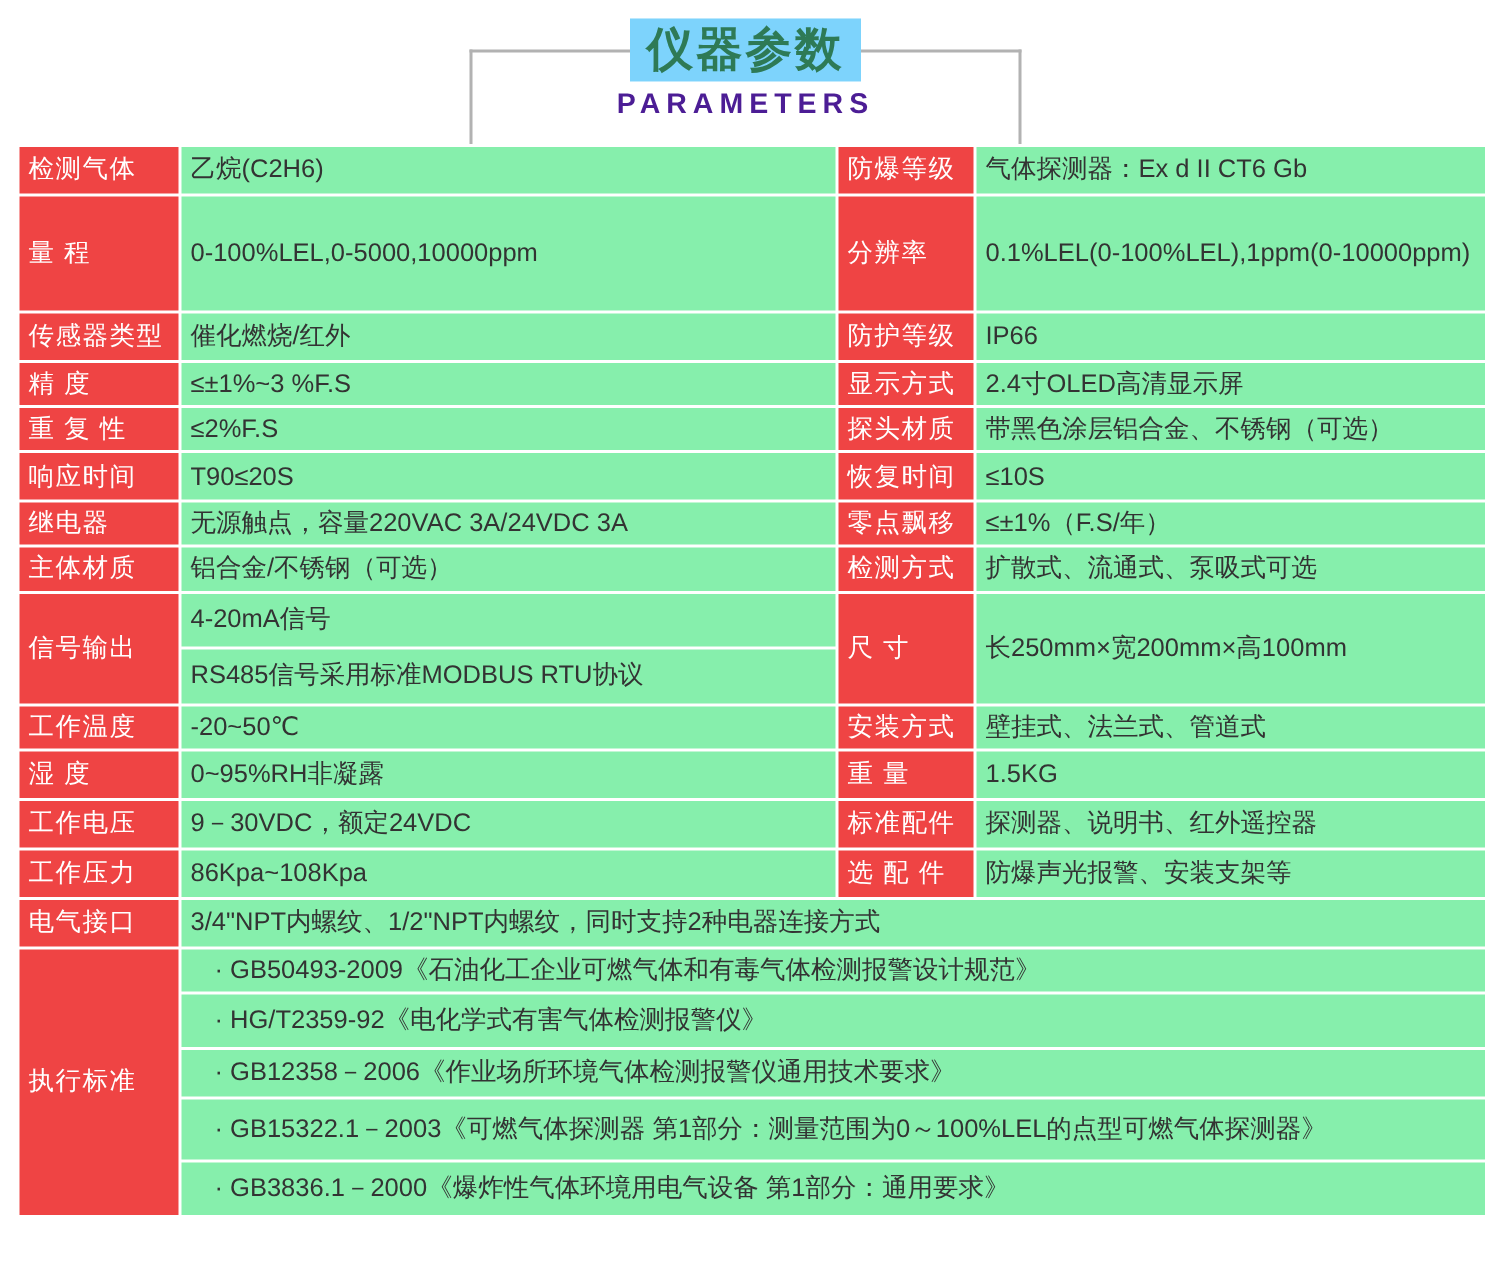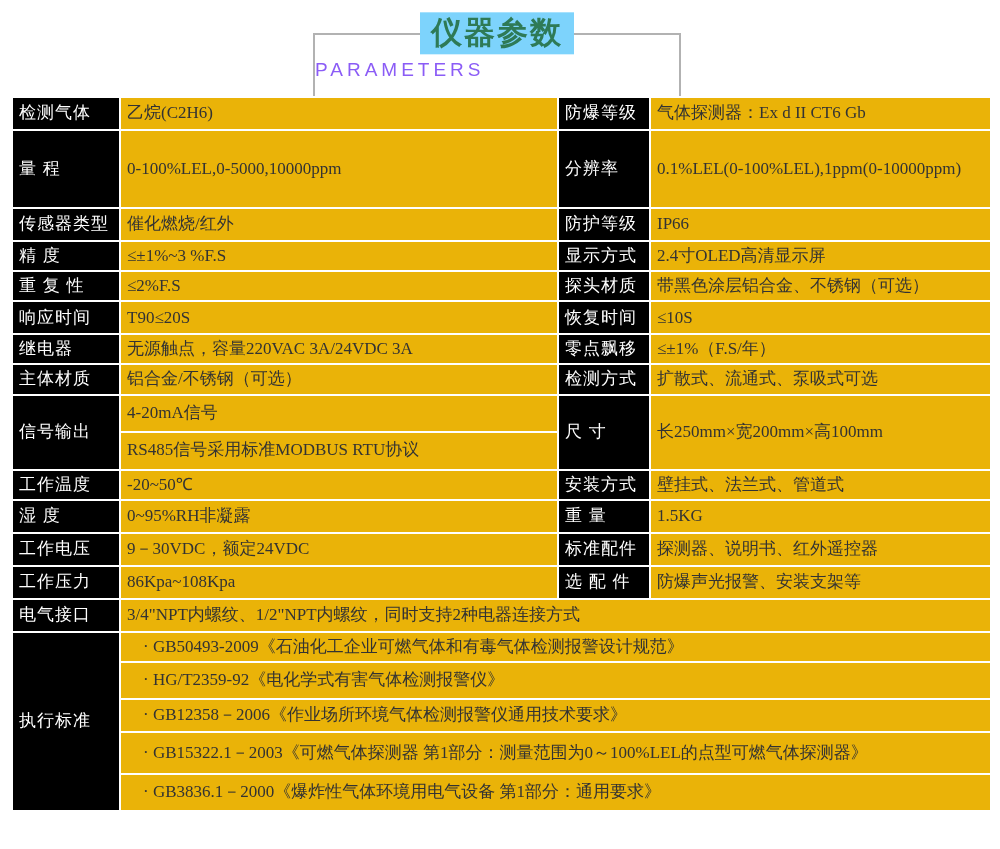--- a/index.html
+++ b/index.html
@@ -12,39 +12,39 @@
   .title-box{
     position:absolute;left:313px;top:33px;width:368px;height:63px;
     border:2px solid #b2b2b2;border-bottom:none;box-sizing:border-box;
   }
   .title-cn{
     position:absolute;left:50%;top:0;transform:translate(-50%,-54%);
     background:#7dd3fc;padding:0 11px;white-space:nowrap;
     font-size:31px;font-weight:bold;color:#2e7a56;letter-spacing:2px;
   }
   .title-en{
-    position:absolute;left:0;right:0;top:24px;
-    font-size:19px;color:#8b5cf6;letter-spacing:4px;
+    position:absolute;left:0;right:0;top:24px;text-align:center;
+    font-size:19px;color:#4c1d95;letter-spacing:4px;font-weight:bold;
   }
   
   table.spec{
     position:absolute;left:11px;top:96px;width:979px;
     border-collapse:separate;border-spacing:2px;table-layout:fixed;
     font-size:17px;
   }
   col.c-label1{width:106px;}
   col.c-value1{width:436px;}
   col.c-label2{width:90px;}
   col.c-value2{width:339px;}
   td{padding:2px 6px;vertical-align:middle;line-height:1.42;overflow:hidden;}
   td.label{
-    background:#000000;color:#ffffff;font-weight:400;letter-spacing:1px;
+    background:#ef4444;color:#ffffff;font-weight:400;letter-spacing:1px;
   }
   td.value{
-    background:#eab308;color:#333333;font-family:Liberation Serif, serif;
+    background:#86efac;color:#333333;
   }
   td.wrap-any{word-break:break-all;overflow-wrap:anywhere;}
   td.std-item{padding-left:22px;}
   
   tr.h31{height:31px;} tr.h32{height:16px;} tr.h35{height:35px;}
   tr.h36{height:36px;} tr.h76{height:76px;} tr.h26{height:26px;}
   tr.h29{height:35px;margin-top:22px;} tr.h54{height:40px;}
 </style>
 </head>
 <body>

